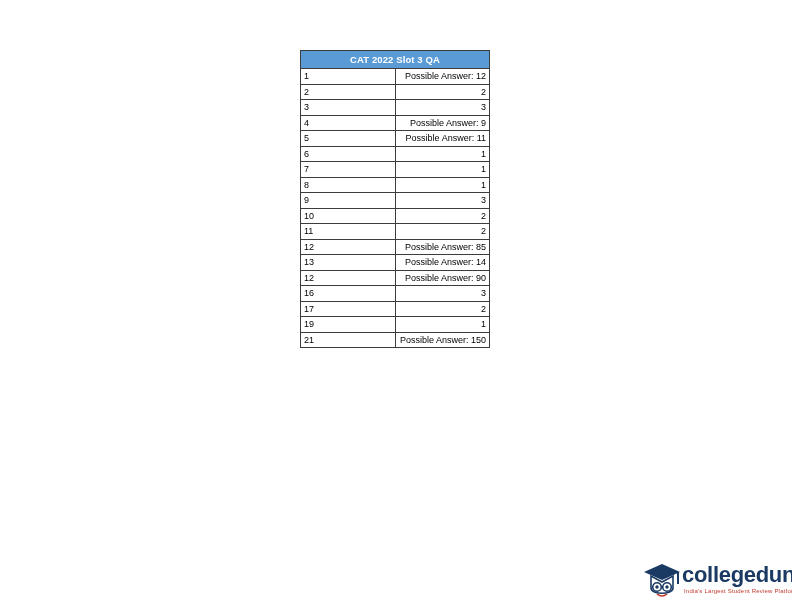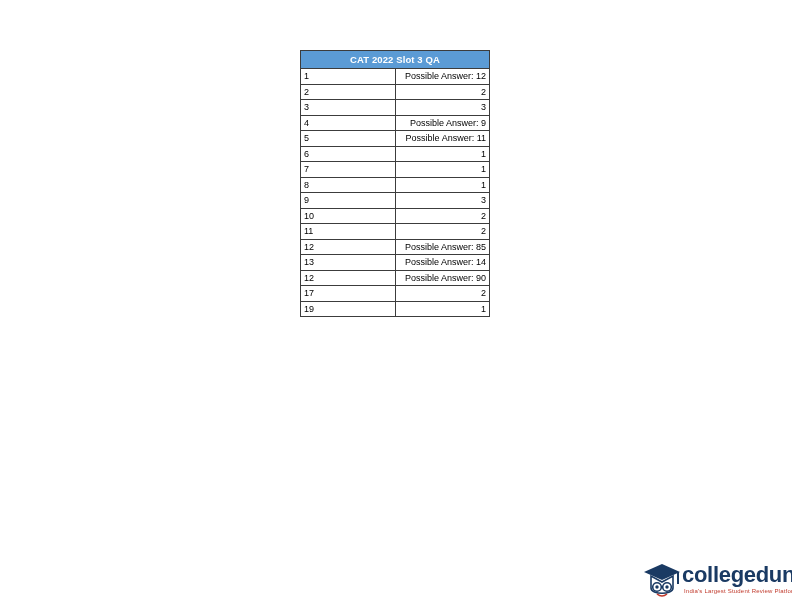--- a/index.html
+++ b/index.html
@@ -158,26 +158,34 @@
       </tr>
       <tr>
         <td class="q-num">13</td>
         <td class="q-ans">Possible Answer: 14</td>
       </tr>
       <tr>
         <td class="q-num">12</td>
         <td class="q-ans">Possible Answer: 90</td>
       </tr>
       <tr>
+        <td class="q-num">16</td>
+        <td class="q-ans">3</td>
+      </tr>
+      <tr>
         <td class="q-num">17</td>
         <td class="q-ans">2</td>
       </tr>
       <tr>
         <td class="q-num">19</td>
         <td class="q-ans">1</td>
+      </tr>
+      <tr>
+        <td class="q-num">21</td>
+        <td class="q-ans">Possible Answer: 150</td>
       </tr>
     </tbody>
   </table>
 </div>
 
 <div id="logo-block">
   <div id="logo-icon">
     <svg width="44" height="44" viewBox="0 0 44 44" xmlns="http://www.w3.org/2000/svg">
       <path d="M4 14 L22 6 L40 14 L22 22 Z" fill="#1a3a63"></path>
       <path d="M37 14 L37 26 L39 26 L39 14 Z" fill="#1a3a63"></path>

